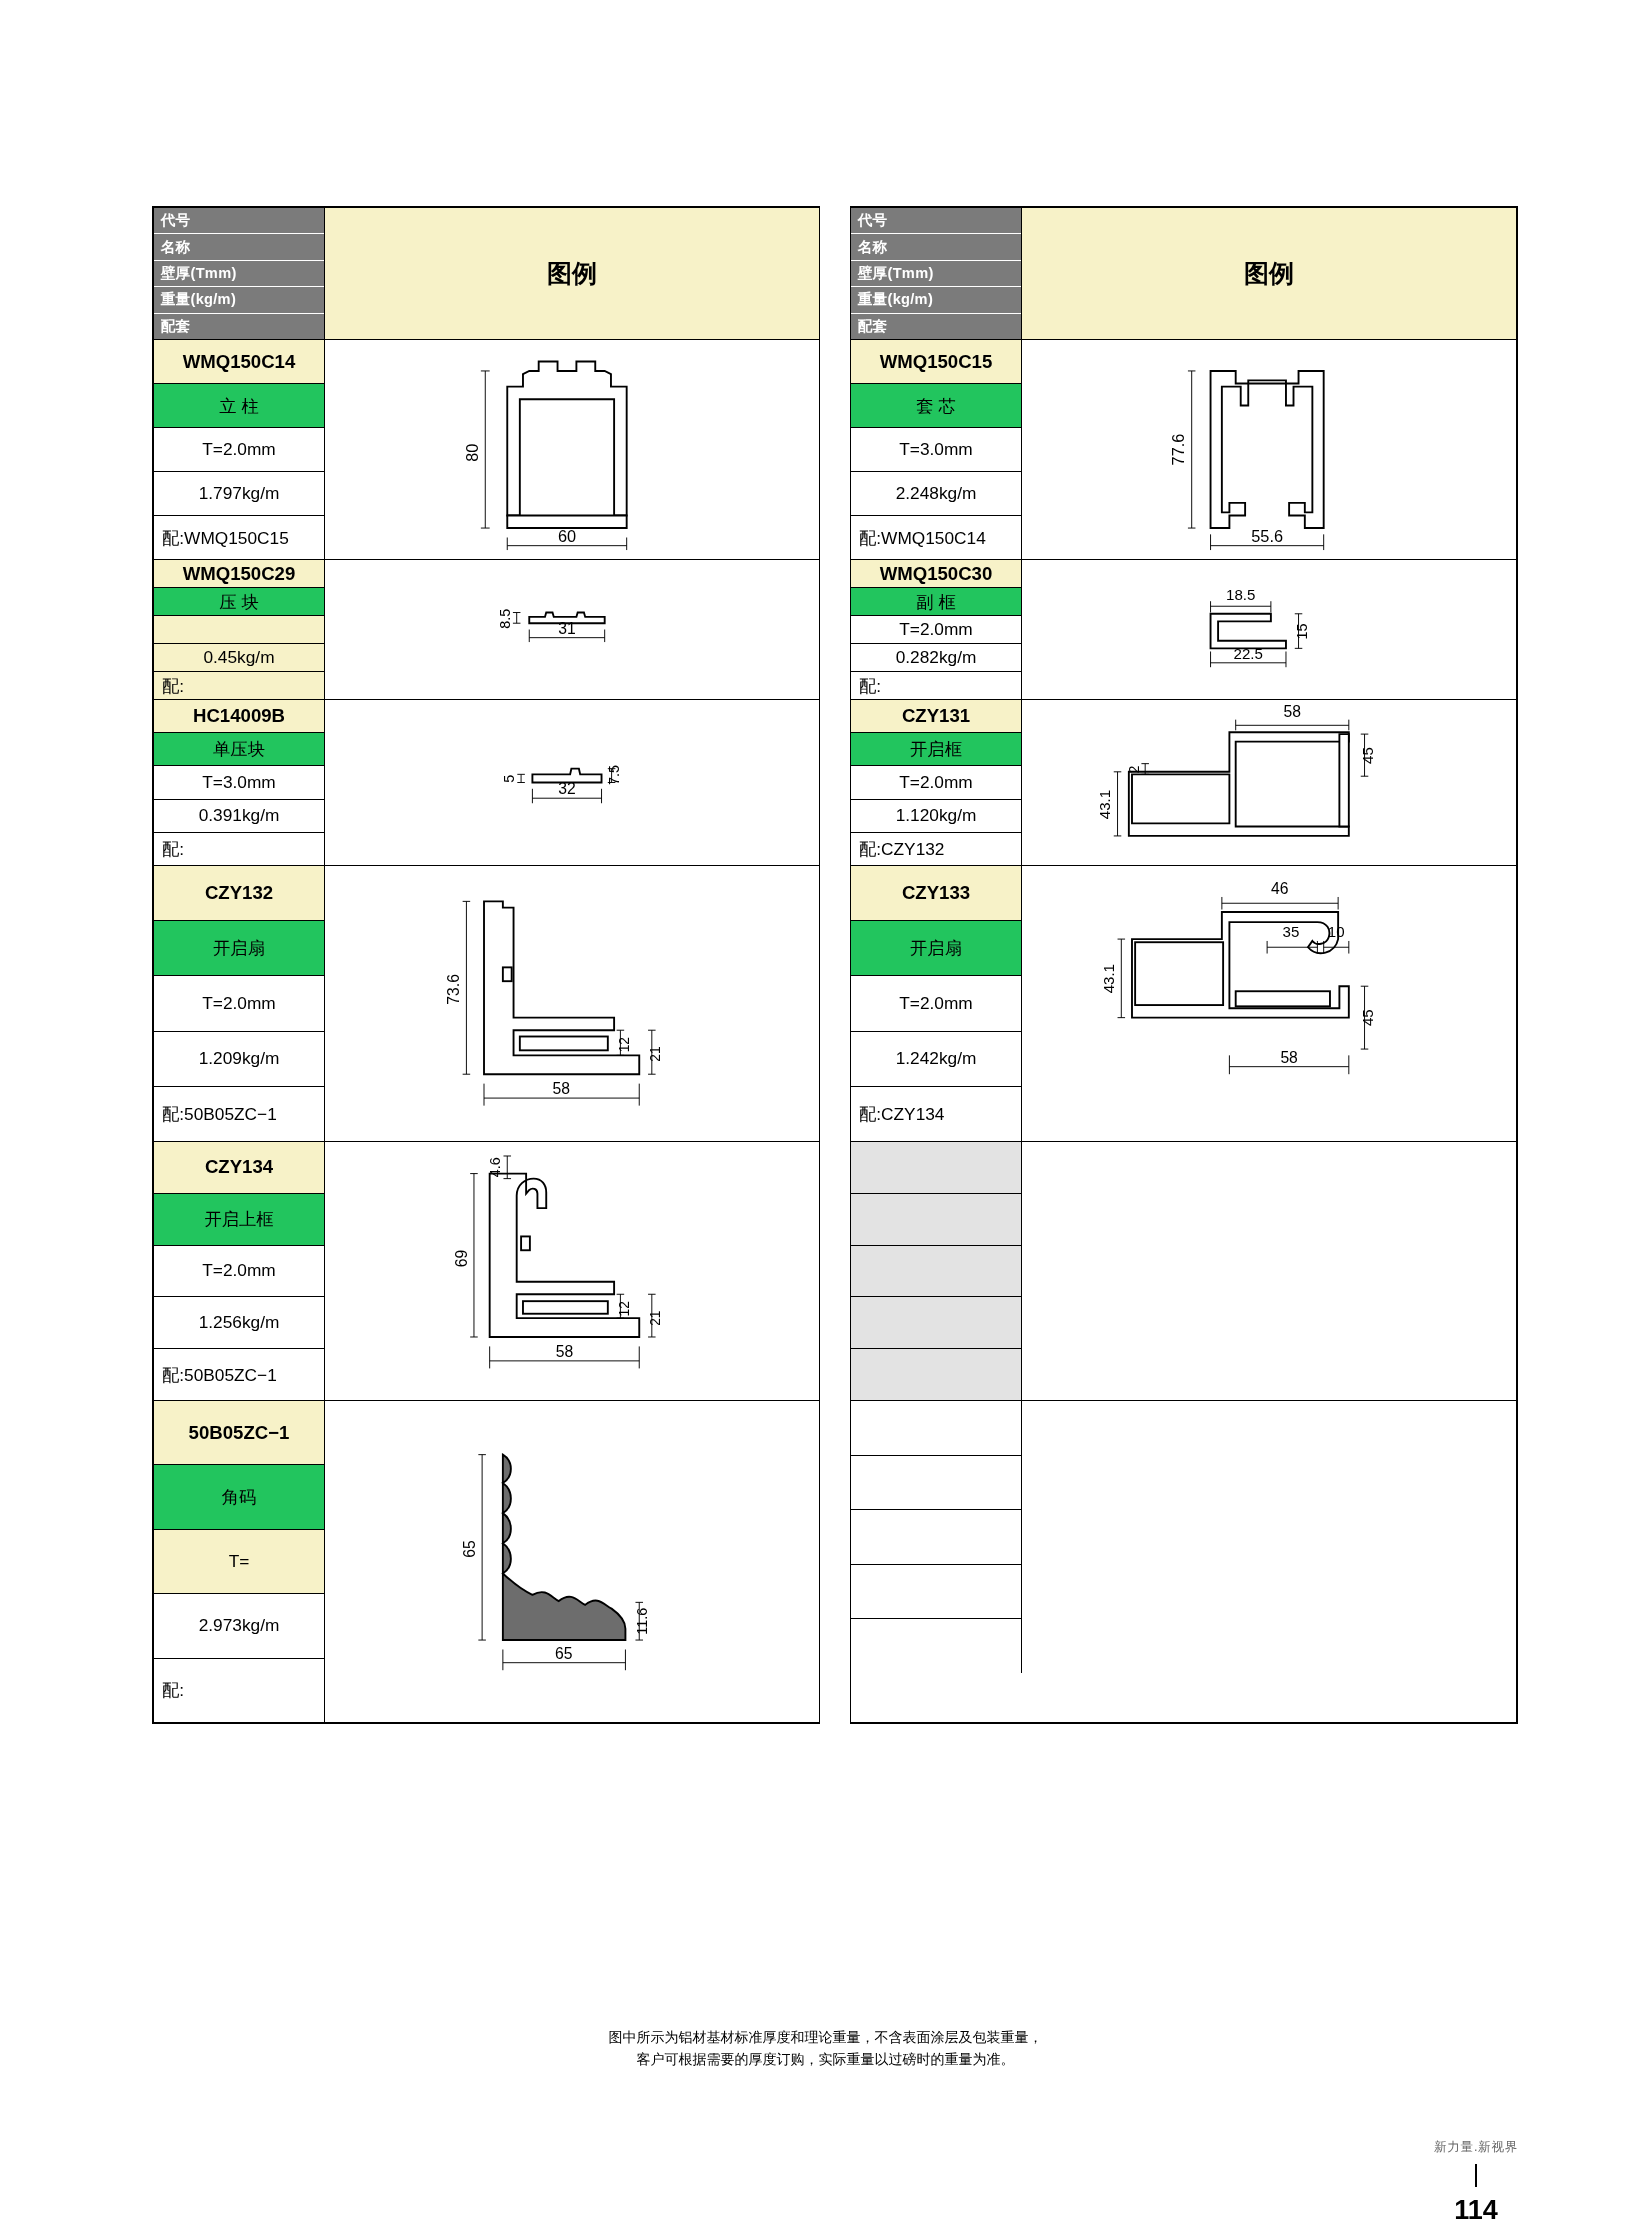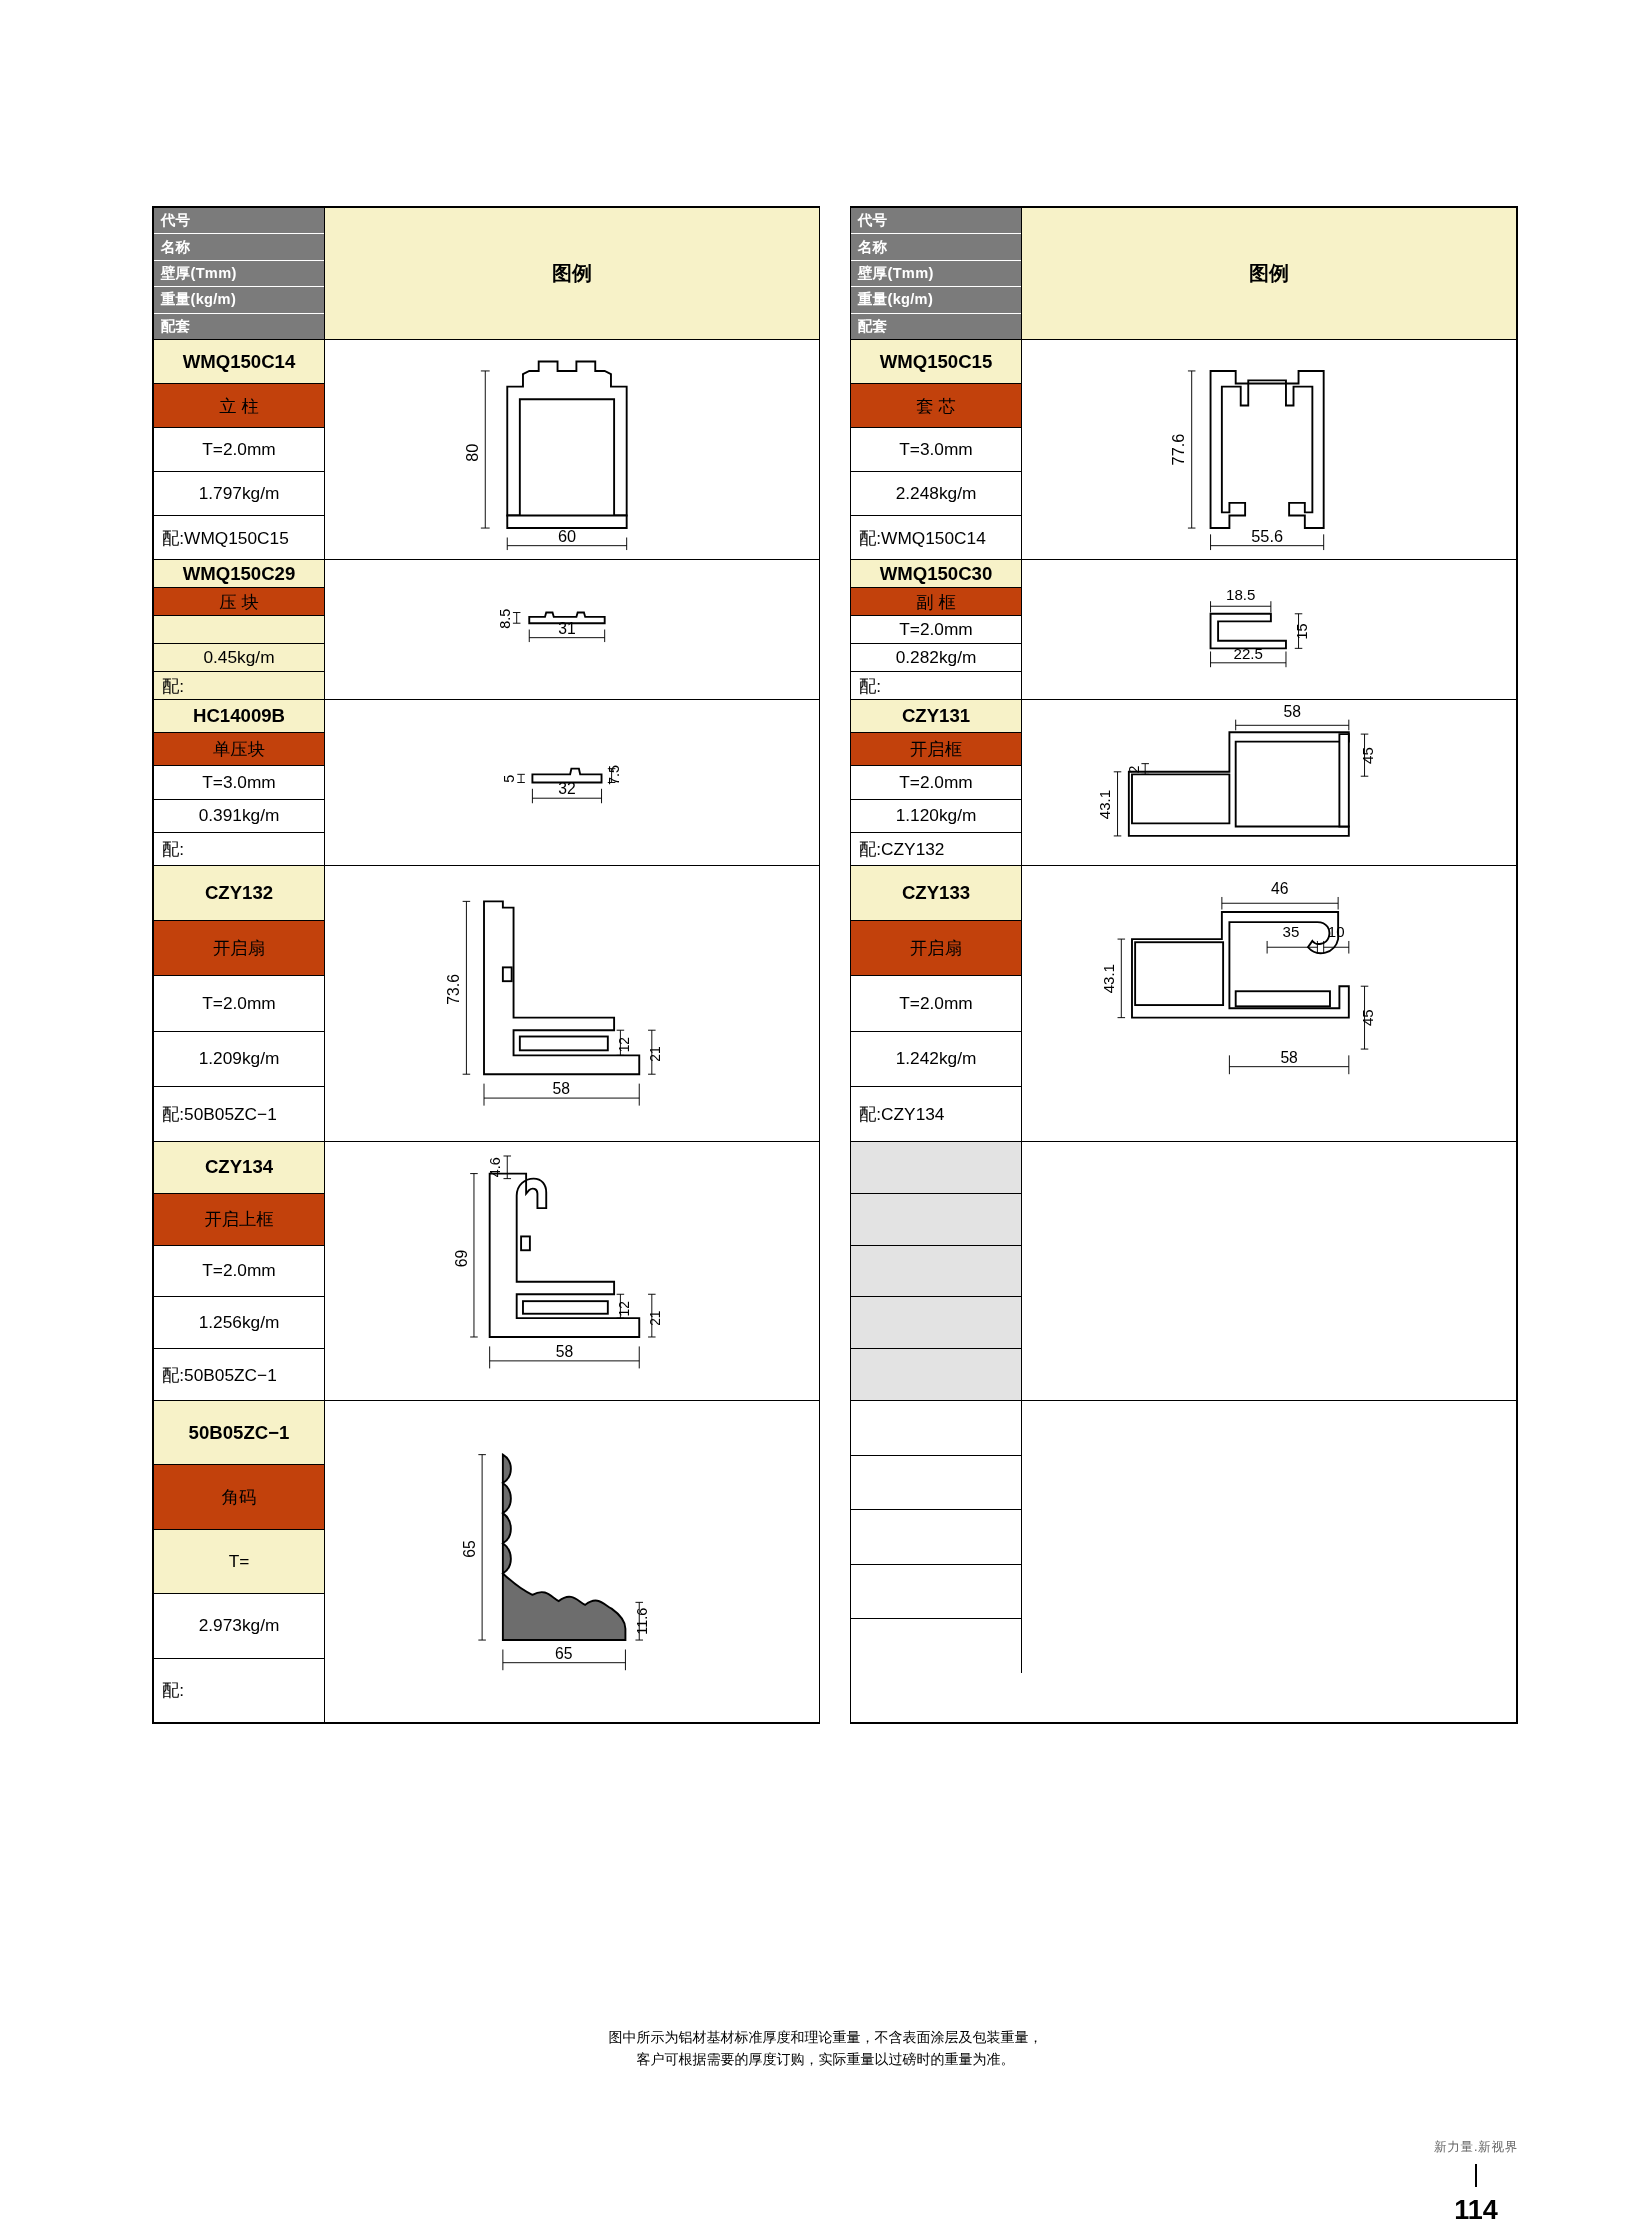--- a/index.html
+++ b/index.html
@@ -60,21 +60,21 @@
     box-sizing: border-box;
     letter-spacing: 0.3px;
   }
   .hdr-labels .lab:last-child { border-bottom: none; }
   .hdr-fig {
     flex: 1;
     background: #f7f2c8;
     display: flex;
     align-items: center;
     justify-content: center;
-    font-size: 20px;
+    font-size: 25px;
     font-weight: bold;
     color: #000;
   }
 
   
   .row {
     display: flex;
     border-top: 1.3px solid #000;
     box-sizing: border-box;
   }
@@ -95,21 +95,21 @@
     box-sizing: border-box;
     padding: 1.3px 2.7px;
     text-align: center;
   }
   .specs .cell:last-child { border-bottom: none; }
   .specs .cell.code {
     font-weight: bold;
     font-size: 18.6px;
     background: #f7f2c8;
   }
-  .specs .cell.name { background: #c2410c; }
+  .specs .cell.name { background: #22c55e; }
   .specs .cell.tint { background: #f7f2c8; }
   .specs .cell.left-align { justify-content: flex-start; padding-left: 8px; }
   .fig {
     flex: 1;
     position: relative;
     background: #fff;
   }
   .fig svg { display: block; width: 100%; height: 100%; }
   .row.empty .specs .cell { background: #e3e3e3; }
   .row.blank .specs .cell { background: #ffffff; }

